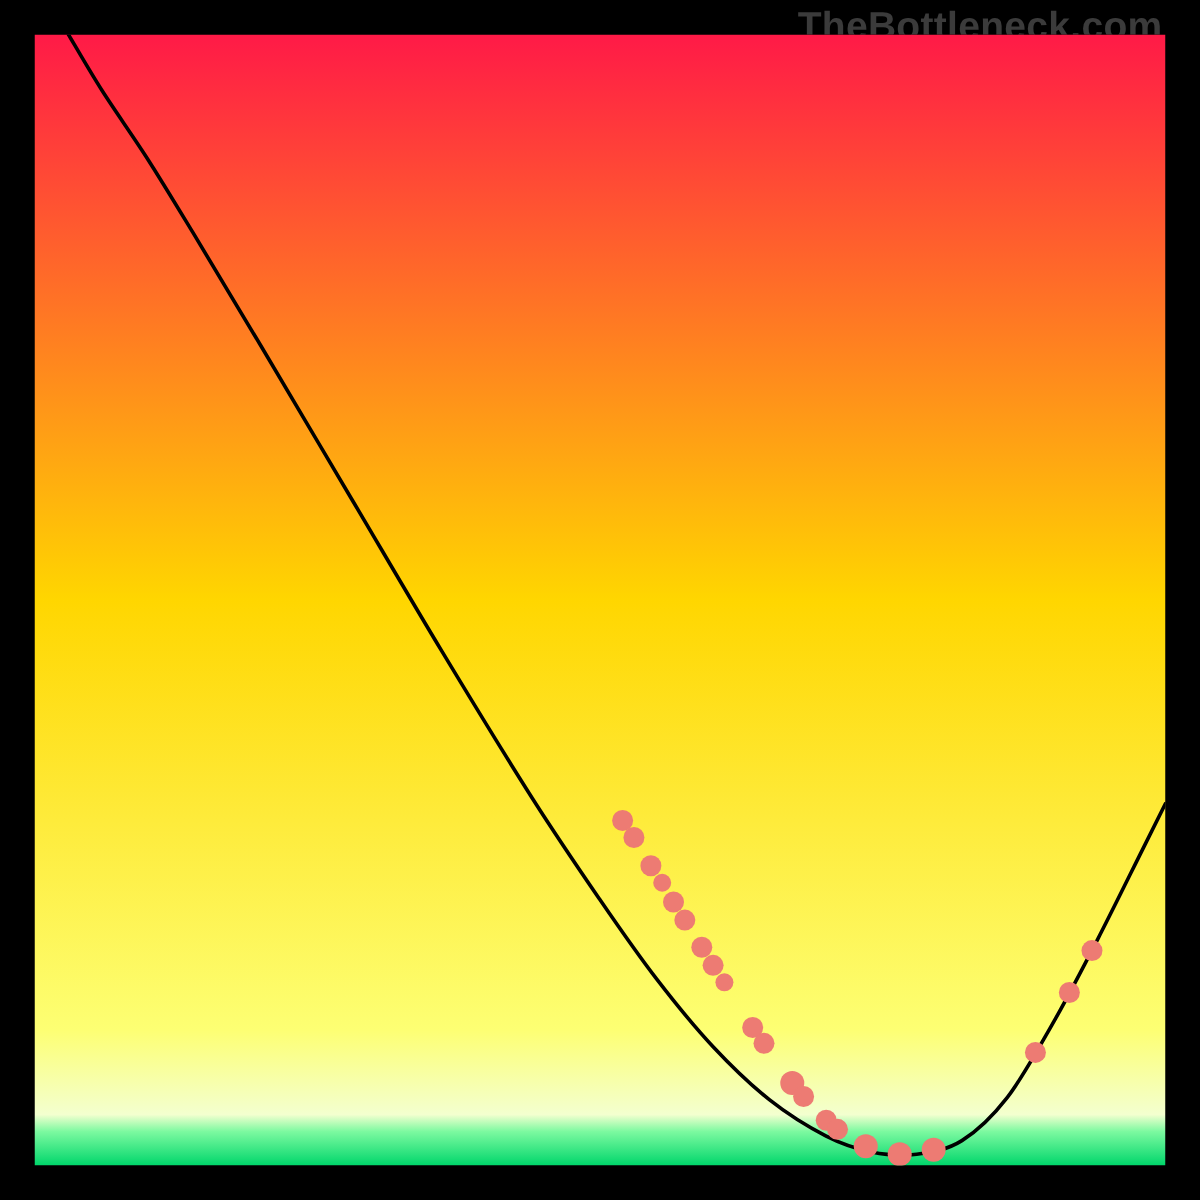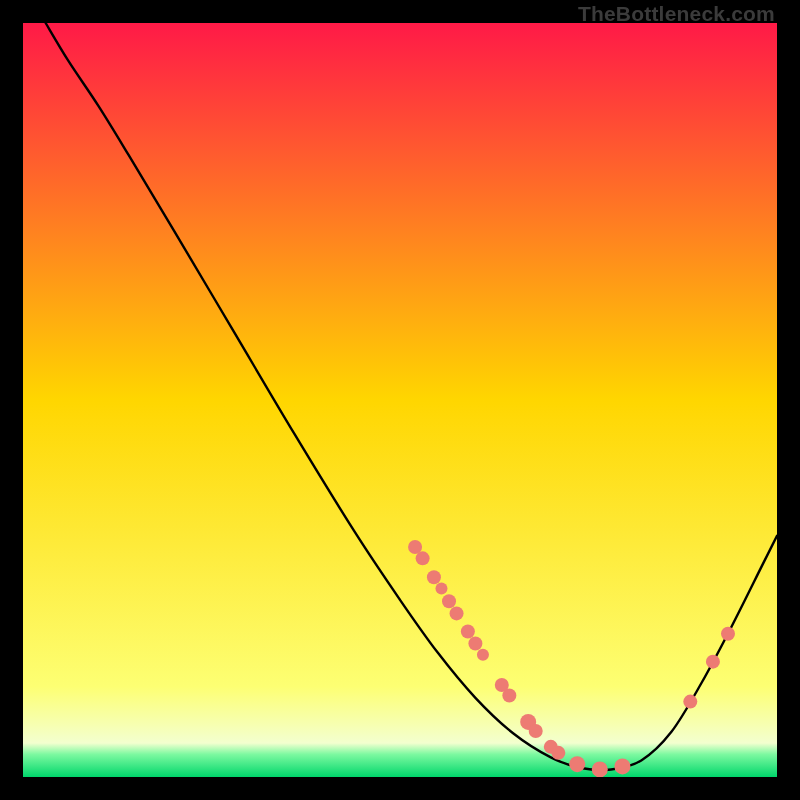--- a/index.html
+++ b/index.html
@@ -24,21 +24,21 @@
     left: 0;
     top: 0;
     width: 754px;
     height: 754px;
   }
   .watermark {
     position: absolute;
     top: 2px;
     right: 25px;
     color: #3b3b3b;
-    font-size: 21px;
+    font-size: 26px;
     font-weight: 600;
     letter-spacing: 0.2px;
   }
 </style>
 </head>
 <body>
 
 <div class="watermark">TheBottleneck.com</div>
 
 <div class="frame">

